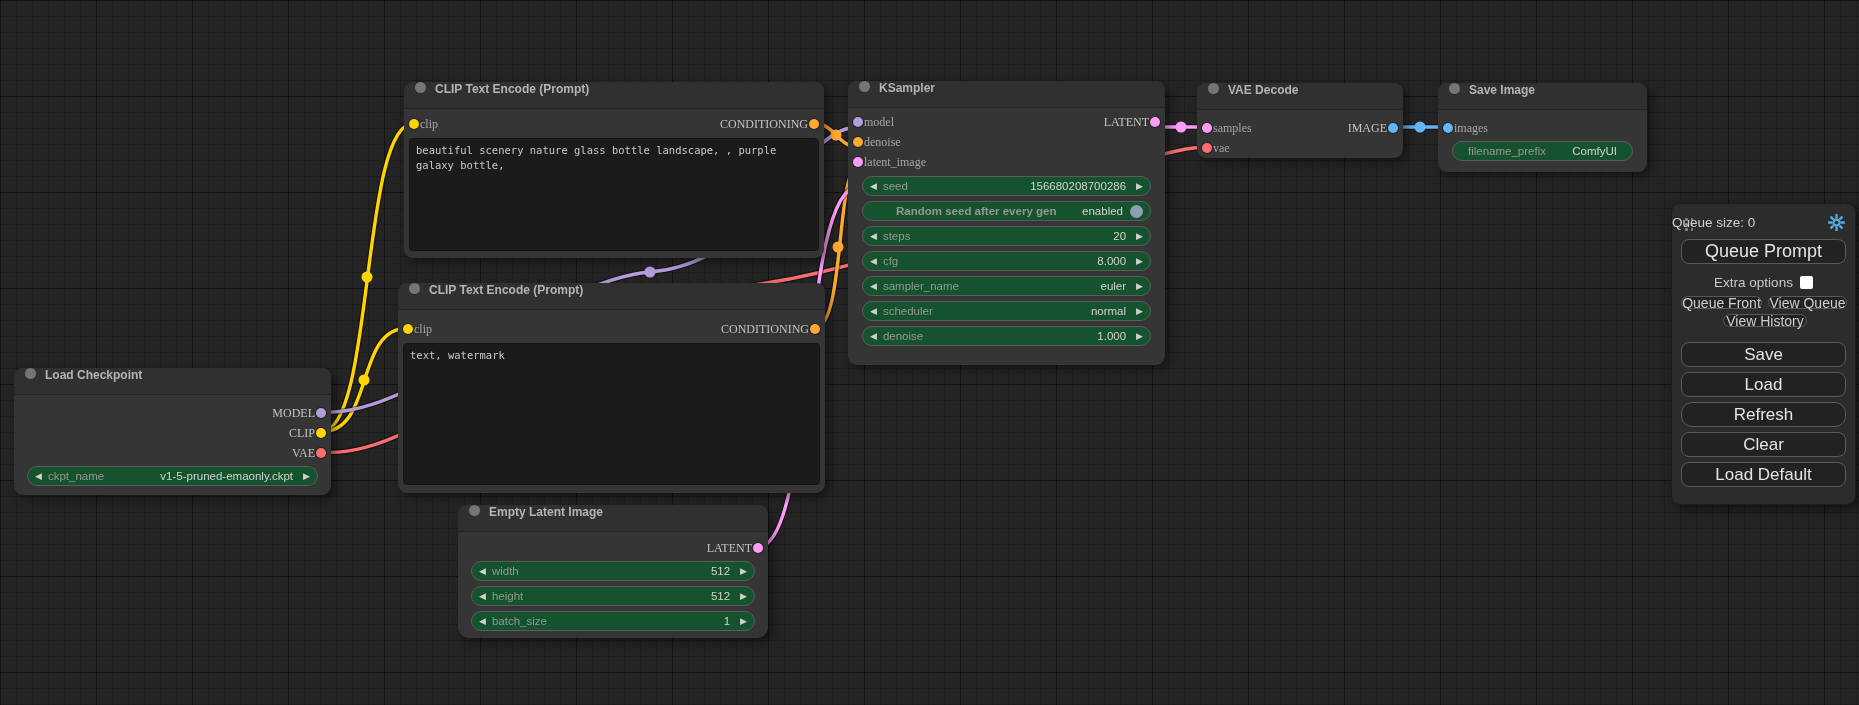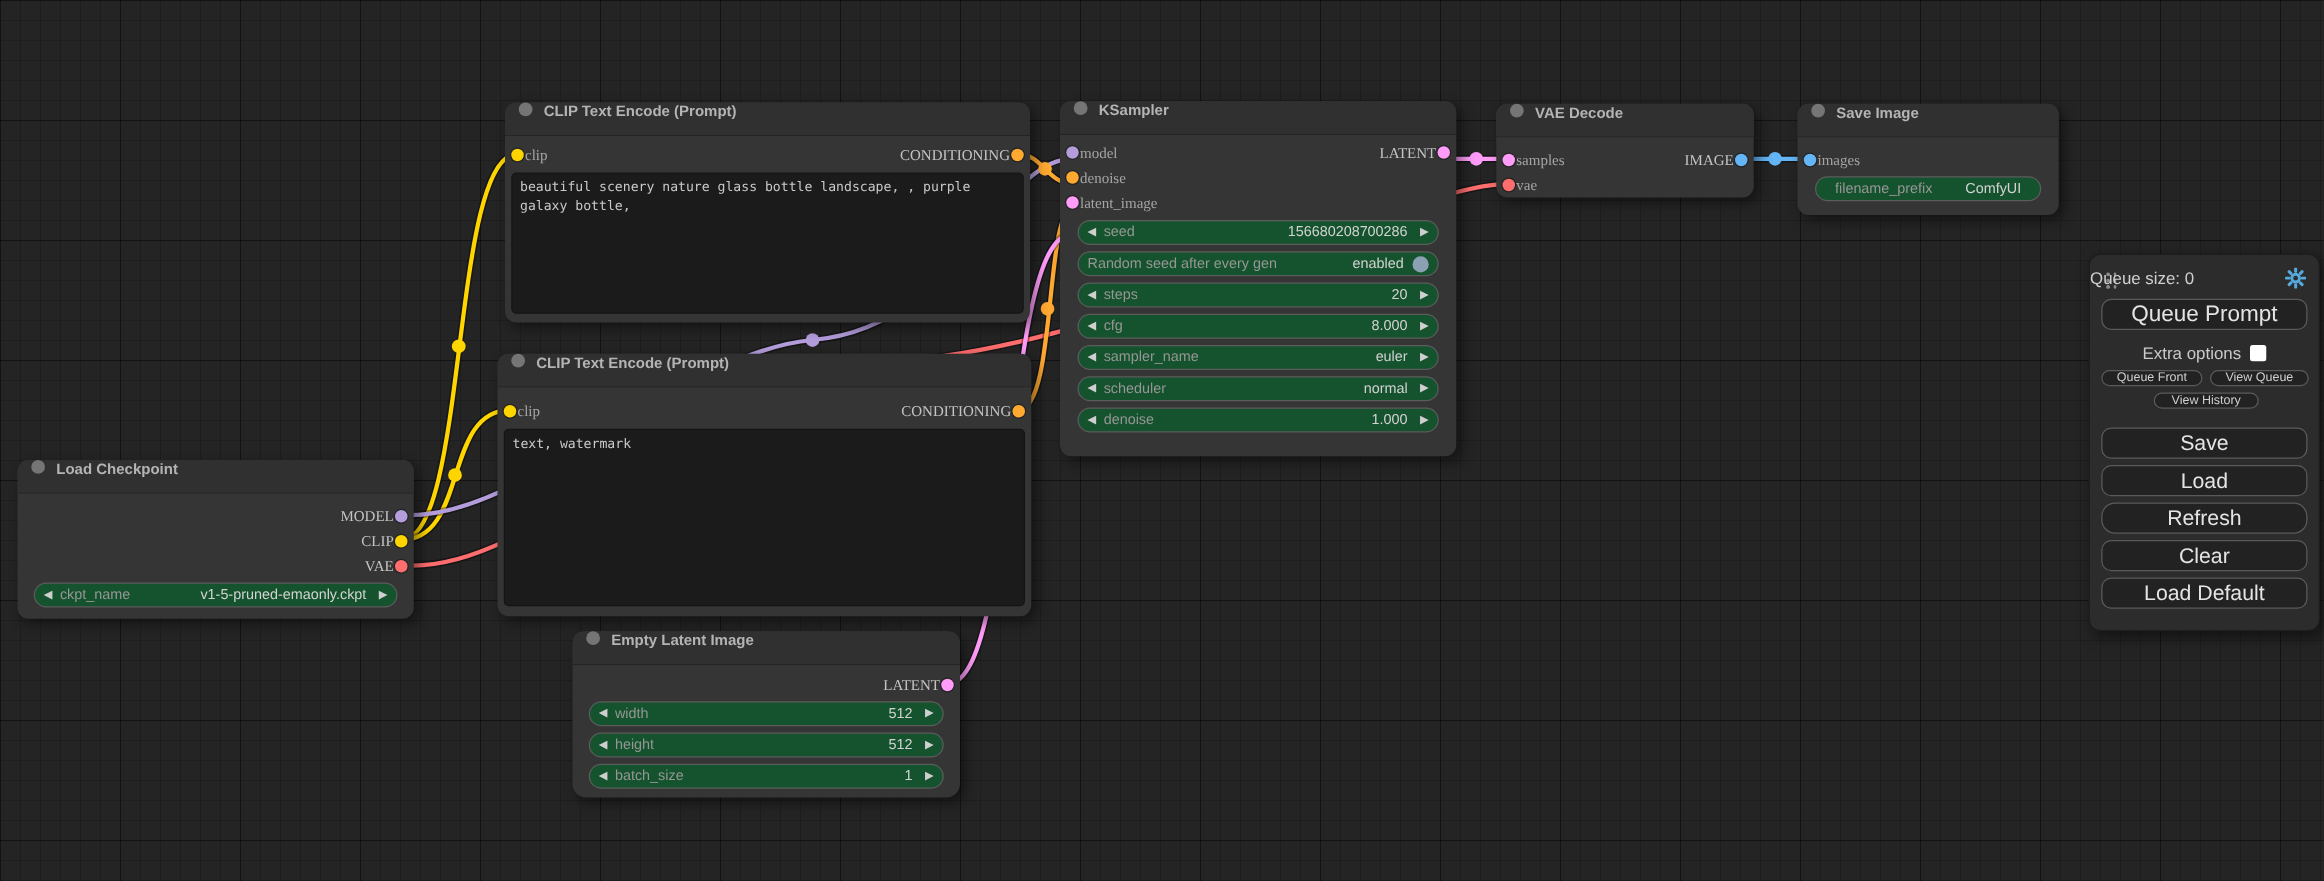--- a/index.html
+++ b/index.html
@@ -47,21 +47,21 @@
   .ta{position:absolute;background:#1b1b1b;border:1px solid #141414;border-radius:4px;
     color:#c9c9c9;font-family:"DejaVu Sans Mono",monospace;font-size:10.5px;line-height:1.45;
     padding:4px 6px;white-space:pre-wrap;word-break:break-word;overflow:hidden;}
   
   #queue-panel{position:absolute;z-index:3;left:1671px;top:203px;width:183px;height:300px;
     background:#2c2c2c;border:1px solid #1d1d1d;border-radius:9px;box-shadow:4px 4px 12px rgba(0,0,0,.5);}
   .qbtn{position:absolute;left:9px;width:165px;background:#222;border:1px solid #5a5a5a;
     border-radius:8px;color:#e4e4e4;display:flex;align-items:center;justify-content:center;
     box-sizing:border-box;cursor:default;}
   .qbtn.big{height:25px;font-size:17px;}
-  .qbtn.small{width:auto;height:13px;font-size:10px;border-radius:8px;color:#cfcfcf;}
+  .qbtn.small{width:auto;height:13px;font-size:14px;border-radius:8px;color:#cfcfcf;}
   #queue-size{position:absolute;left:0;right:0;top:11px;text-align:left;color:#cfcfcf;font-size:13.5px;}
   #drag-handle{position:absolute;left:13px;top:14px;width:9px;height:13px;
     display:grid;grid-template-columns:repeat(2,1fr);grid-gap:2px;}
   #drag-handle span{width:2.5px;height:2.5px;border-radius:50%;background:#8a8a8a;}
   #gear{position:absolute;right:10px;top:10px;}
   #extra-options{position:absolute;left:0;right:0;top:272px;display:flex;align-items:center;
     justify-content:center;gap:6px;color:#c9c9c9;font-size:13.5px;}
   #extra-checkbox{width:13px;height:13px;background:#fff;border-radius:2px;}
 </style>
 </head>
@@ -191,21 +191,21 @@
       <span class="pname">latent_image</span>
     </div>
     <div style="padding:4px 14px 0 14px;">
       <div class="widget" style="margin-bottom:5px;">
         <span class="arrow">◀</span>
         <span class="wlabel">seed</span>
         <span class="wvalue">156680208700286</span>
         <span class="arrow r">▶</span>
       </div>
       <div class="widget" style="margin-bottom:5px;">
-        <span class="wlabel" style="margin-left:0;">Random seed after every gen</span>
+        <span class="wlabel" style="margin-left:26px;font-weight:bold;">Random seed after every gen</span>
         <span class="wvalue">enabled</span>
         <span class="toggle-circ"></span>
       </div>
       <div class="widget" style="margin-bottom:5px;">
         <span class="arrow">◀</span>
         <span class="wlabel">steps</span>
         <span class="wvalue">20</span>
         <span class="arrow r">▶</span>
       </div>
       <div class="widget" style="margin-bottom:5px;">

